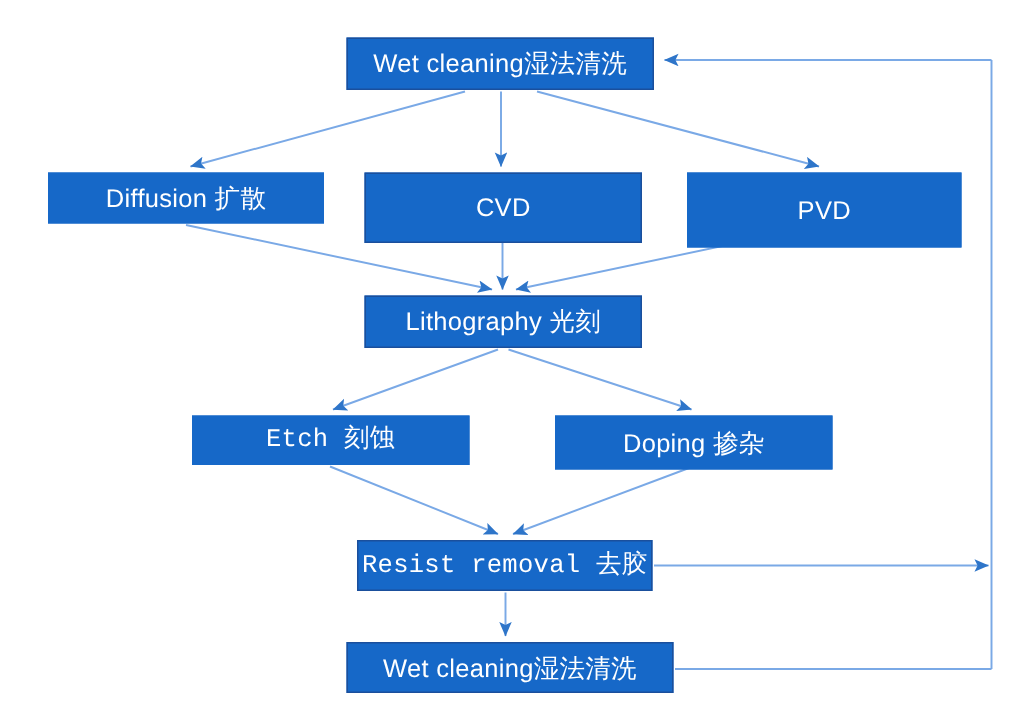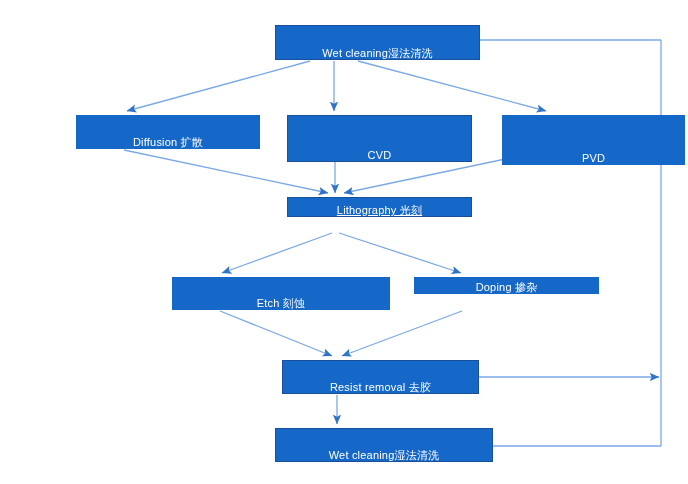--- a/index.html
+++ b/index.html
@@ -26,28 +26,27 @@
     height: 484px;
     pointer-events: none;
   }
   .node {
     position: absolute;
     box-sizing: border-box;
     background: #1668c8;
     border: 1px solid #1668c8;
     color: #ffffff;
     display: flex;
-    align-items: flex-end;
+    align-items: center;
     justify-content: center;
-    font-size: 11px;
+    font-size: 17px;
     line-height: 1;
     letter-spacing: 0.2px;
     white-space: nowrap;
     z-index: 2;
-    margin-left: 44px;
   }
   .node.bordered {
     border: 1px solid #1a4f9c;
   }
   .node-label {
     display: block;
   }
 </style>
 </head>
 <body>
@@ -92,30 +91,30 @@
       </div>
       <div class="node" style="left: 32px; top: 115px; width: 184px; height: 34px;">
         <span class="node-label">Diffusion 扩散</span>
       </div>
       <div class="node bordered" style="left: 243px; top: 115px; width: 185px; height: 47px;">
         <span class="node-label">CVD</span>
       </div>
       <div class="node" style="left: 458px; top: 115px; width: 183px; height: 50px;">
         <span class="node-label">PVD</span>
       </div>
-      <div class="node bordered" style="left: 243px; top: 197px; width: 185px; height: 20px; text-decoration: underline;">
+      <div class="node bordered" style="left: 243px; top: 197px; width: 185px; height: 35px;">
         <span class="node-label">Lithography 光刻</span>
       </div>
-      <div class="node" style="left: 128px; top: 277px; width: 218px; height: 33px;">
+      <div class="node" style="left: 128px; top: 277px; width: 185px; height: 33px; font-family: Liberation Mono, monospace;">
         <span class="node-label">Etch 刻蚀</span>
       </div>
-      <div class="node" style="left: 370px; top: 277px; width: 185px; height: 17px;">
+      <div class="node" style="left: 370px; top: 277px; width: 185px; height: 36px;">
         <span class="node-label">Doping 掺杂</span>
       </div>
-      <div class="node bordered" style="left: 238px; top: 360px; width: 197px; height: 34px;">
+      <div class="node bordered" style="left: 238px; top: 360px; width: 197px; height: 34px; font-family: Liberation Mono, monospace;">
         <span class="node-label">Resist removal 去胶</span>
       </div>
       <div class="node bordered" style="left: 231px; top: 428px; width: 218px; height: 34px;">
         <span class="node-label">Wet cleaning湿法清洗</span>
       </div>
     </div>
 
 </div>
 
 </body></html>

